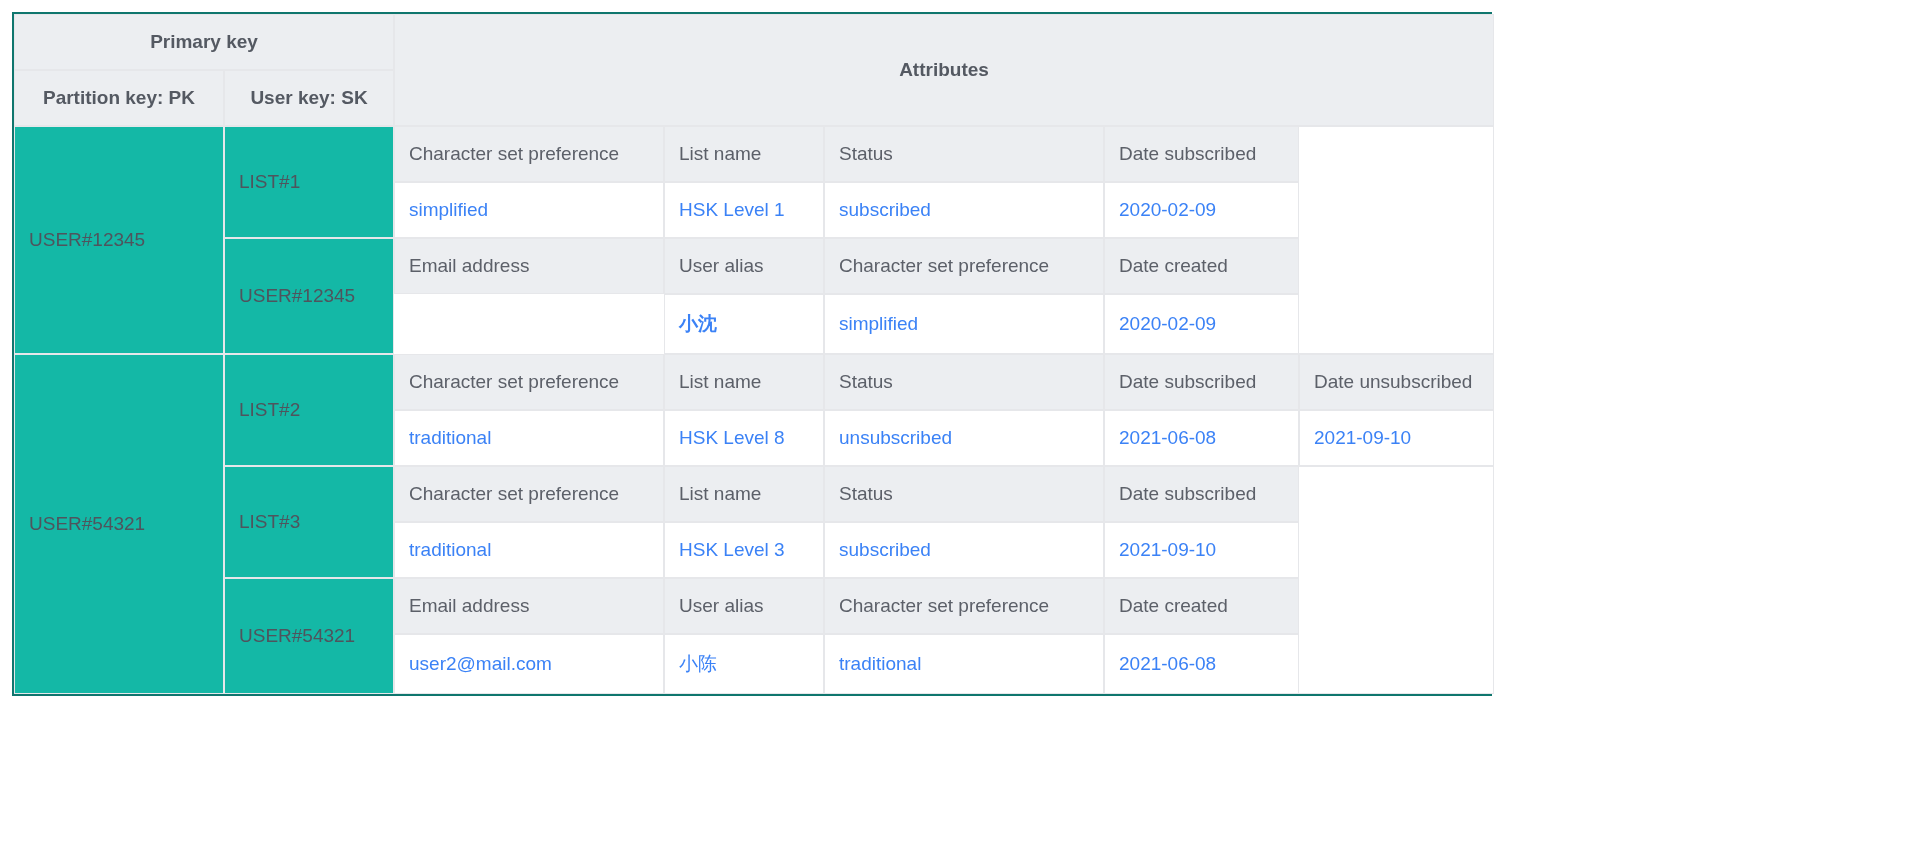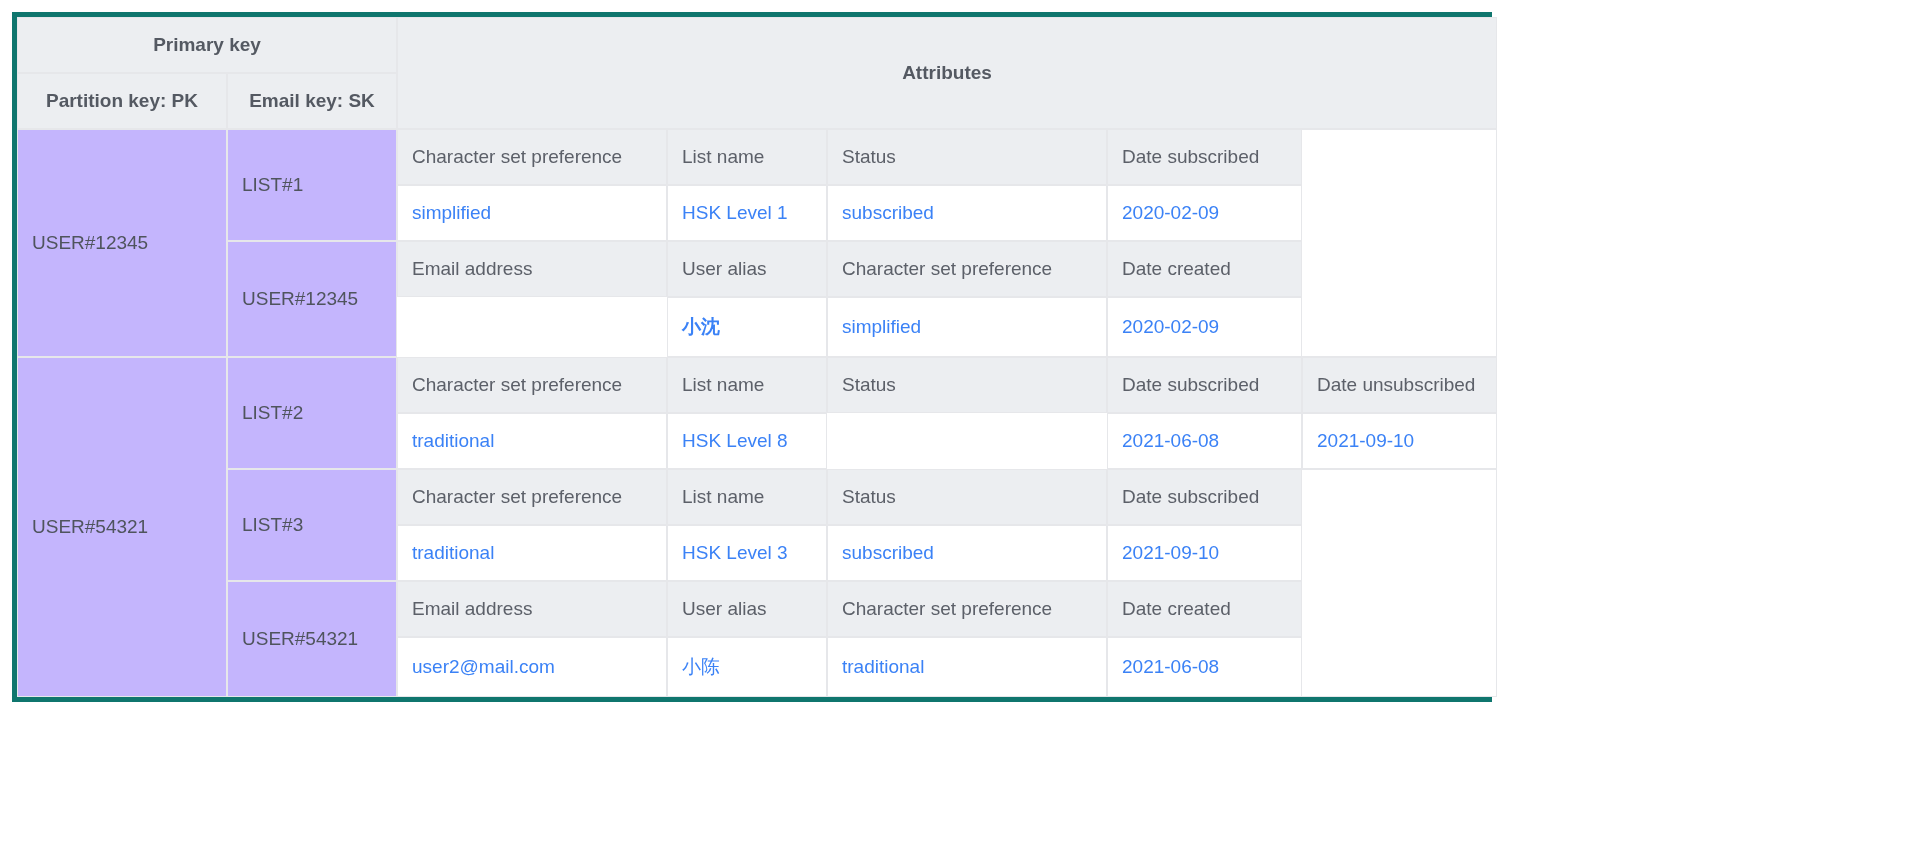--- a/index.html
+++ b/index.html
@@ -8,26 +8,26 @@
     padding: 12px;
     font-family: -apple-system, BlinkMacSystemFont, "Segoe UI", Helvetica, Arial, sans-serif;
     font-size: 19px;
     color: #4a4e55;
     background: #fff;
   }
   .table {
     display: grid;
     grid-template-columns: 210px 170px 270px 160px 280px 195px 195px;
     width: 1480px;
-    border: 5px solid #0f766e;
+    border: 2px solid #0f766e;
   }
   .cell {
     padding: 16px 14px;
     border: 1px solid #e6e7ea;
-    background: #c4b5fd;
+    background: #14b8a6;
     display: flex;
     align-items: center;
   }
   .cell.head {
     background: #eceef1;
     font-weight: 600;
     color: #545962;
     justify-content: center;
     text-align: center;
   }
@@ -51,21 +51,21 @@
 </style>
 </head>
 <body>
 
 <div class="table">
 
   <div class="cell head" style="grid-column: 1 / span 2;">Primary key</div>
   <div class="cell head" style="grid-column: 3 / span 5; grid-row: 1 / span 2;">Attributes</div>
 
   <div class="cell subhead" style="grid-column:1; grid-row:2;">Partition key: PK</div>
-  <div class="cell subhead" style="grid-column:2; grid-row:2;">Email key: SK</div>
+  <div class="cell subhead" style="grid-column:2; grid-row:2;">User key: SK</div>
 
   <div class="cell pk" style="grid-column:1; grid-row:3 / span 4;">USER#12345</div>
 
   <div class="cell sk" style="grid-column:2; grid-row:3 / span 2;">LIST#1</div>
   <div class="cell attrlabel" style="grid-column:3; grid-row:3;">Character set preference</div>
   <div class="cell attrlabel" style="grid-column:4; grid-row:3;">List name</div>
   <div class="cell attrlabel" style="grid-column:5; grid-row:3;">Status</div>
   <div class="cell attrlabel" style="grid-column:6; grid-row:3;">Date subscribed</div>
   <div class="cell val" style="grid-column:3; grid-row:4;">simplified</div>
   <div class="cell val" style="grid-column:4; grid-row:4;text-align:center;">HSK Level 1</div>
@@ -85,20 +85,21 @@
   <div class="cell pk" style="grid-column:1; grid-row:7 / span 6;">USER#54321</div>
 
   <div class="cell sk" style="grid-column:2; grid-row:7 / span 2;">LIST#2</div>
   <div class="cell attrlabel" style="grid-column:3; grid-row:7;">Character set preference</div>
   <div class="cell attrlabel" style="grid-column:4; grid-row:7;">List name</div>
   <div class="cell attrlabel" style="grid-column:5; grid-row:7;">Status</div>
   <div class="cell attrlabel" style="grid-column:6; grid-row:7;">Date subscribed</div>
   <div class="cell attrlabel" style="grid-column:7; grid-row:7;">Date unsubscribed</div>
   <div class="cell val" style="grid-column:3; grid-row:8;">traditional</div>
   <div class="cell val" style="grid-column:4; grid-row:8;">HSK Level 8</div>
+  <div class="cell val" style="grid-column:5; grid-row:8;">unsubscribed</div>
   <div class="cell val" style="grid-column:6; grid-row:8;">2021-06-08</div>
   <div class="cell val" style="grid-column:7; grid-row:8;">2021-09-10</div>
 
   <div class="cell sk" style="grid-column:2; grid-row:9 / span 2;">LIST#3</div>
   <div class="cell attrlabel" style="grid-column:3; grid-row:9;">Character set preference</div>
   <div class="cell attrlabel" style="grid-column:4; grid-row:9;">List name</div>
   <div class="cell attrlabel" style="grid-column:5; grid-row:9;">Status</div>
   <div class="cell attrlabel" style="grid-column:6; grid-row:9;">Date subscribed</div>
   <div class="cell val" style="grid-column:3; grid-row:10;">traditional</div>
   <div class="cell val" style="grid-column:4; grid-row:10;">HSK Level 3</div>

